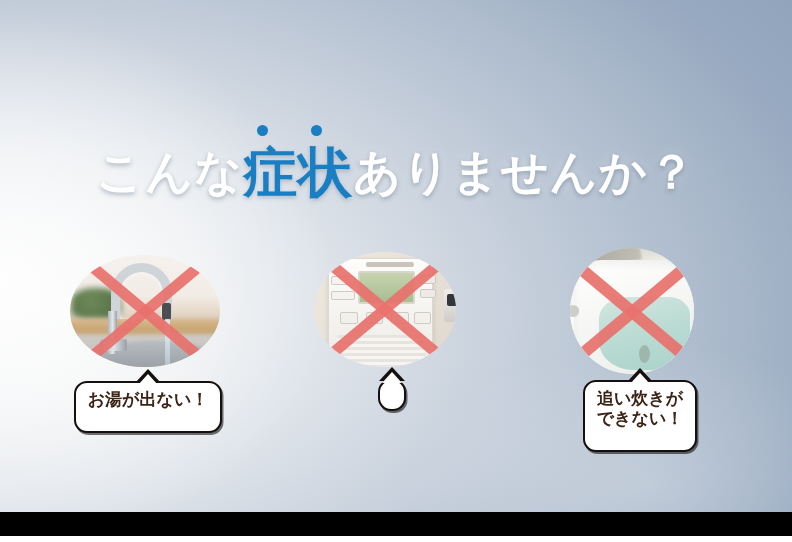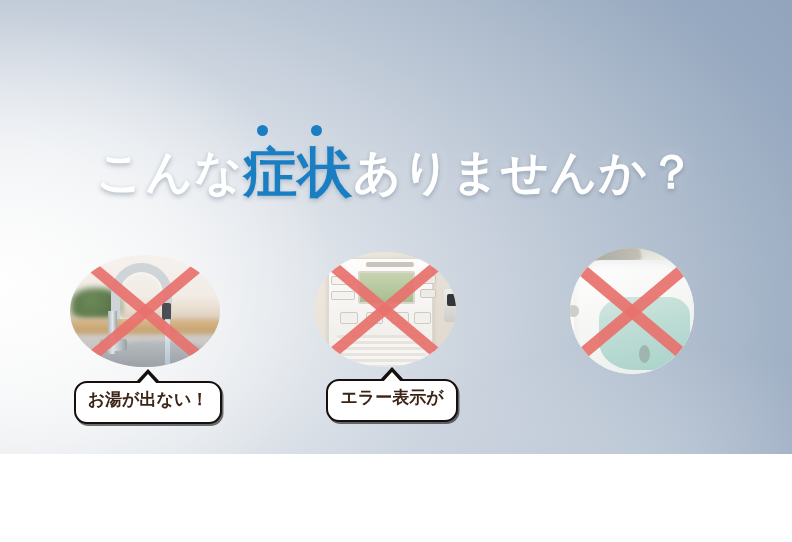--- a/index.html
+++ b/index.html
@@ -8,21 +8,21 @@
     width: 792px;
     height: 542px;
     overflow: hidden;
     background: #ffffff;
     font-family: "Liberation Sans", "DejaVu Sans", sans-serif;
   }
 
   #stage {
     position: relative;
     width: 792px;
-    height: 454px;
+    height: 536px;
     overflow: hidden;
     background: #15803d;
   }
 
   
   .bottom-band {
     position: absolute;
     left: 0;
     top: 508px;
     width: 792px;
@@ -324,21 +324,21 @@
   .bubble {
     position: relative;
     background: #ffffff;
     border: 2.5px solid #15100d;
     border-radius: 13px;
     color: #3b2316;
     text-align: center;
     font-weight: 700;
     font-size: 17px;
     line-height: 1.18;
-    padding: 7px 12px 12px;
+    padding: 7px 12px 21px;
     box-shadow: 1.5px 2px 0 rgba(0,0,0,0.55);
     width: max-content;
     margin: 0 auto;
   }
   .bubble .tail-out, .bubble .tail-in {
     position: absolute;
     left: 50%;
     width: 0; height: 0;
   }
   .bubble .tail-out {
@@ -426,36 +426,43 @@
           </div>
           <div class="xmark">
             <span class="a"></span>
               <span class="b"></span>
           </div>
         </div>
         <div class="bubble-wrap">
           <div class="bubble">
             <span class="tail-out"></span>
             <span class="tail-in"></span>
-            <span>エラー表示が</span>
           </div>
         </div>
       </div>
 
       <div class="card c2">
         <div class="photo">
           <div class="photo-inner scene-tub">
             <div class="ledge"></div>
             <div class="tub"></div>
             <div class="water2"></div>
             <div class="drain"></div>
             <div class="knob"></div>
           </div>
           <div class="xmark">
             <span class="a"></span>
               <span class="b"></span>
           </div>
         </div>
+        <div class="bubble-wrap">
+          <div class="bubble">
+            <span class="tail-out"></span>
+            <span class="tail-in"></span>
+            <span>追い炊きが</span>
+            <span class="line2">できない！</span>
+          </div>
+        </div>
       </div>
 
     </div>
   </div>
 </div>
 
 </body></html>

